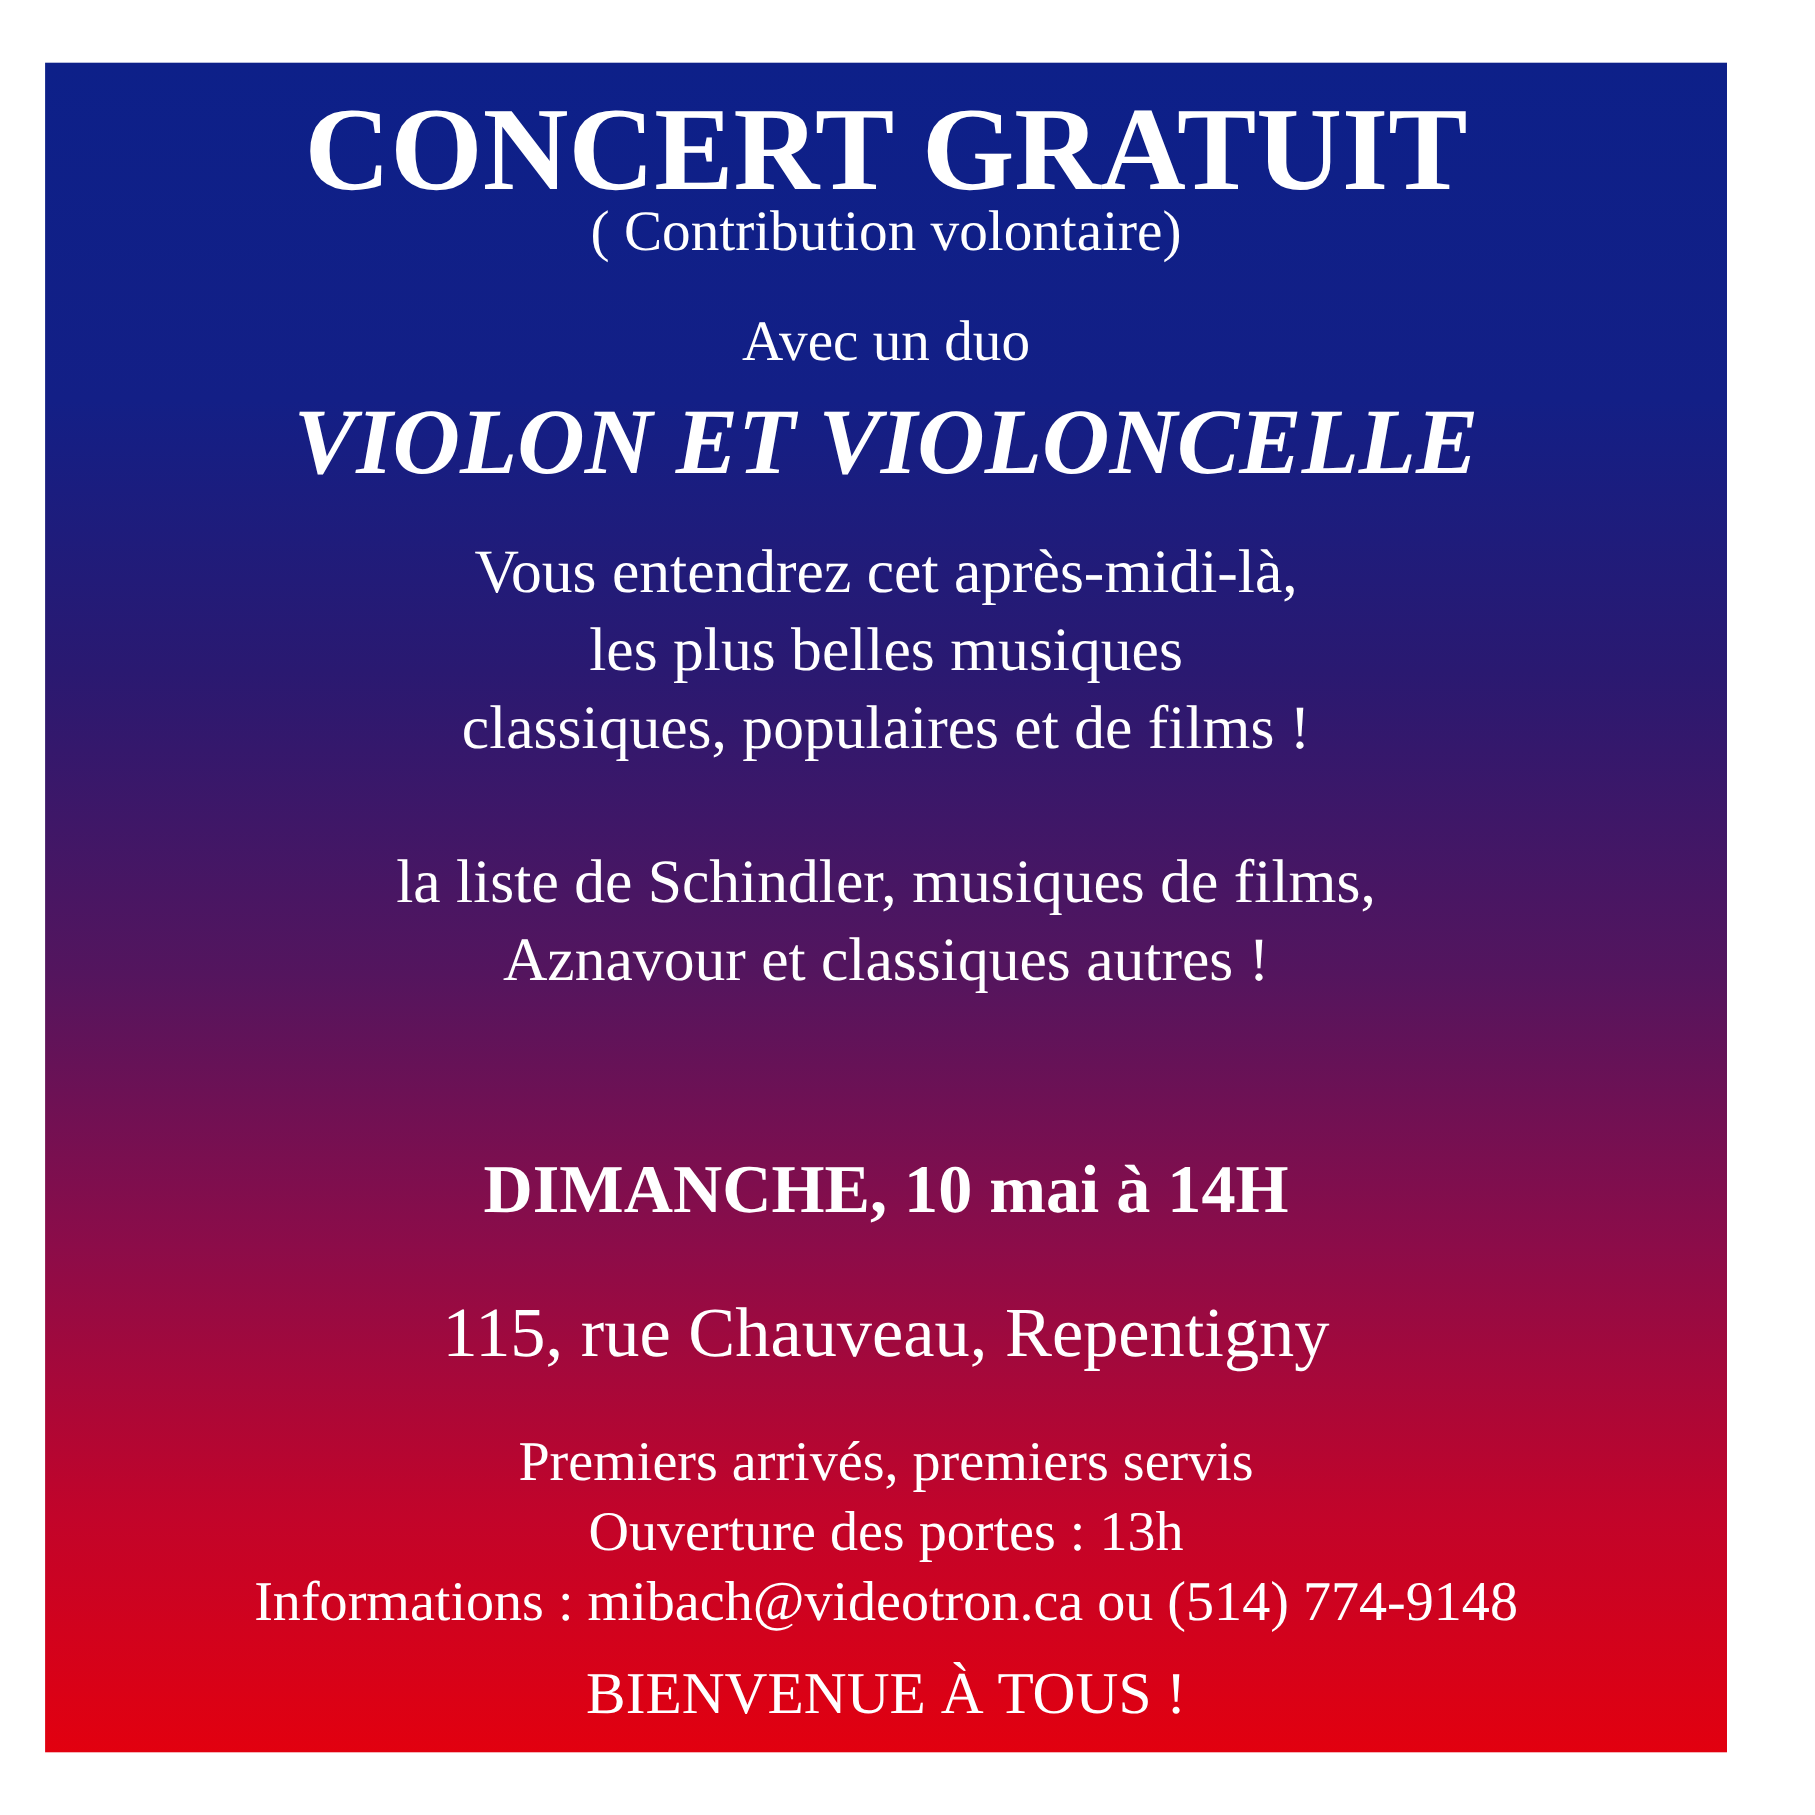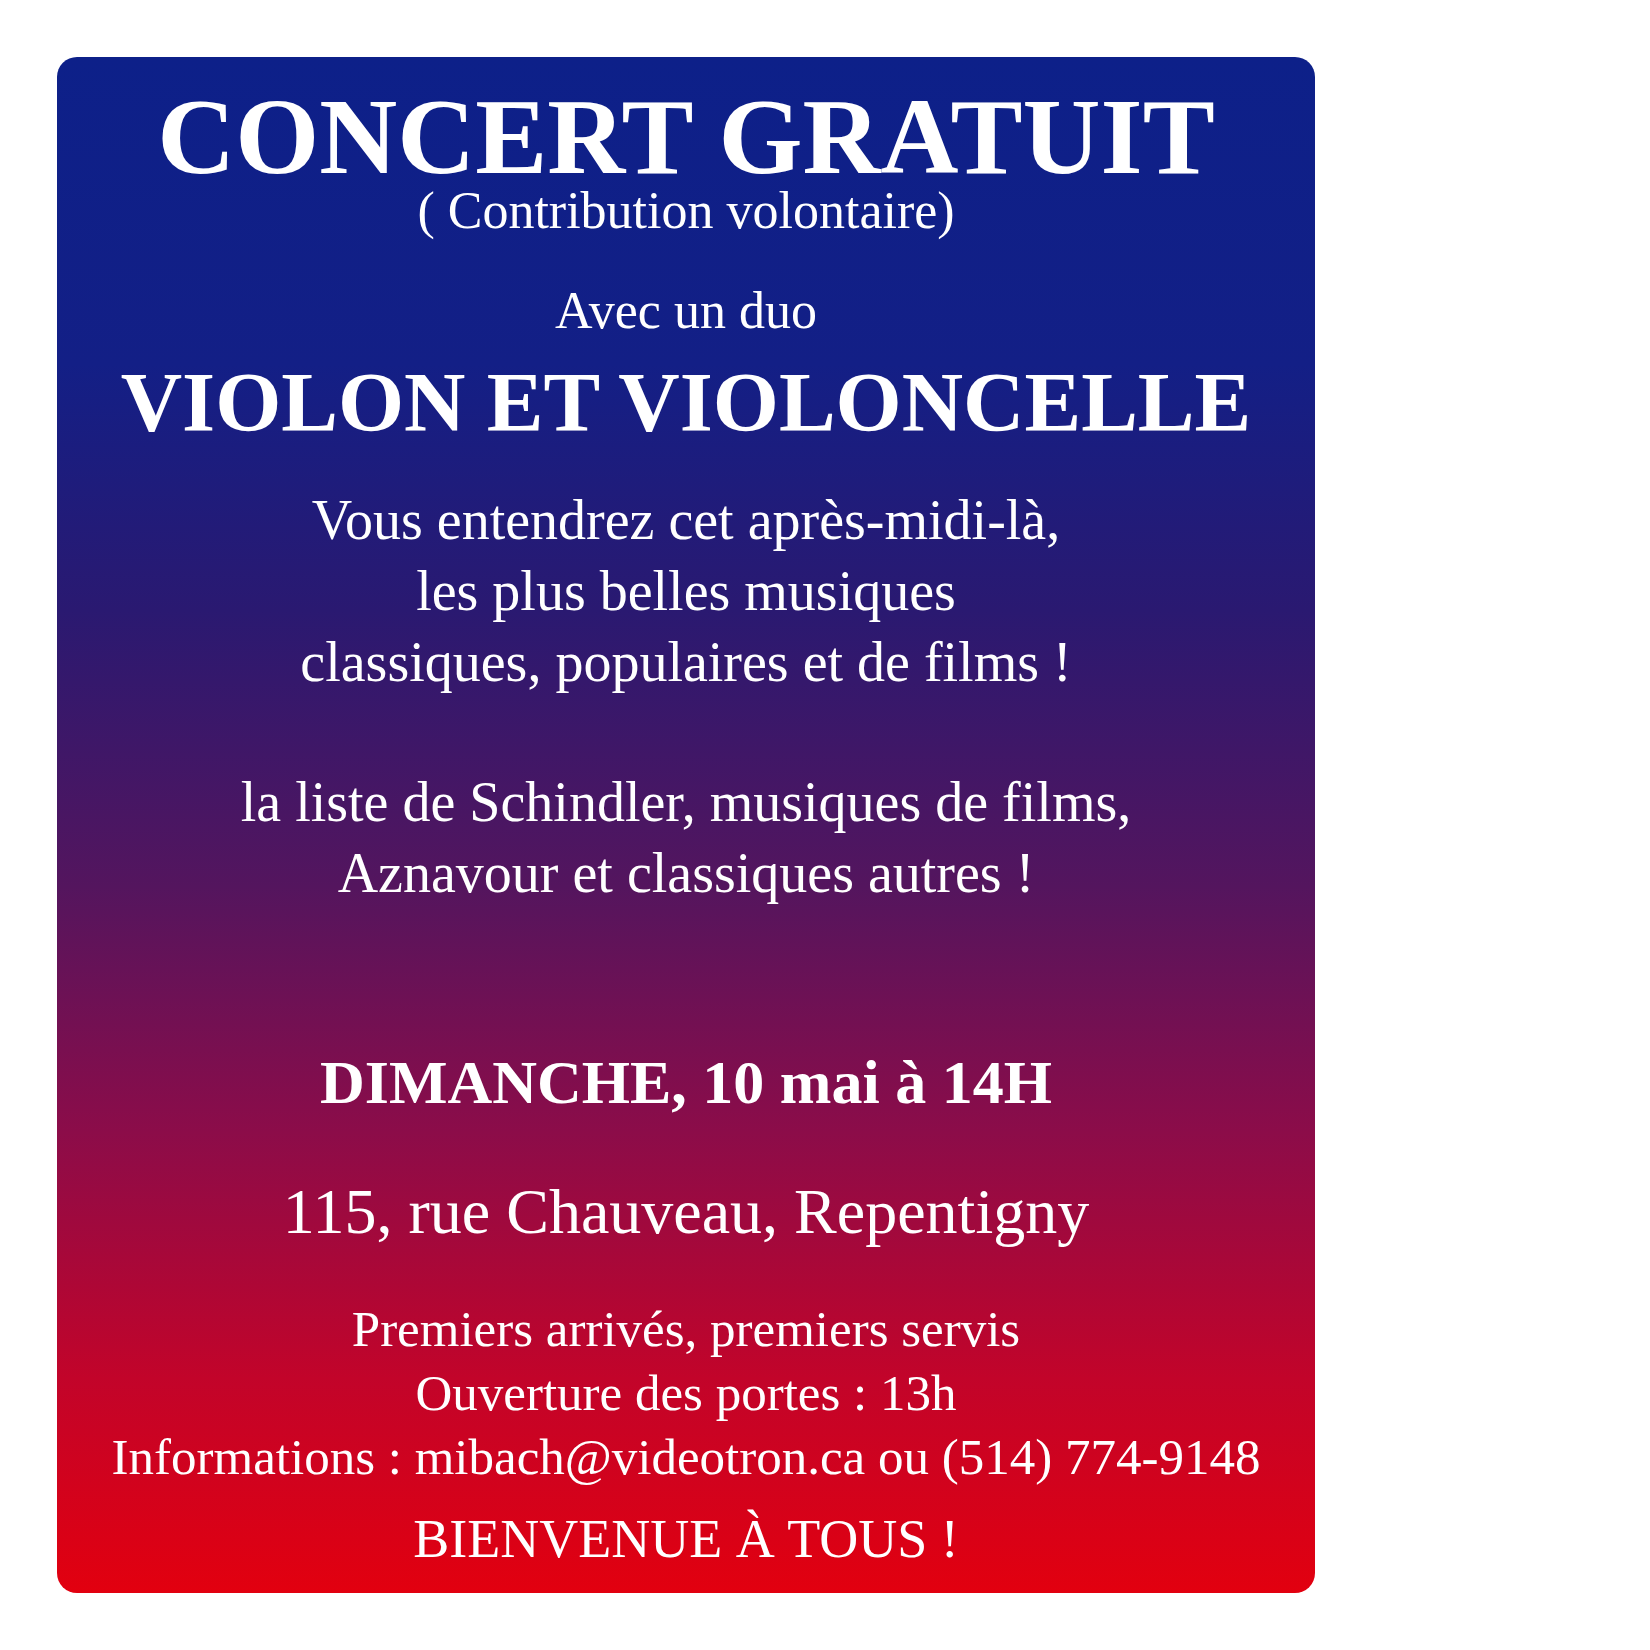--- a/index.html
+++ b/index.html
@@ -11,29 +11,28 @@
     overflow: hidden;
   }
   .page {
     position: relative;
     width: 1650px;
     height: 1650px;
     background: #ffffff;
   }
   .poster {
     position: absolute;
-    left: 57px;
+    left: 41px;
     top: 57px;
-    width: 1258px;
+    width: 1529px;
     height: 1536px;
     color: #ffffff;
     text-align: center;
     
     background: linear-gradient(180deg, #0d2089 0%, #e2000f 100%);
-    border-radius: 20px;
   }
   .poster > div {
     position: absolute;
     left: 0;
     right: 0;
     text-align: center;
     white-space: nowrap;
   }
   .title {
     top: 26px;
@@ -50,20 +49,21 @@
   .intro {
     top: 228px;
     font-size: 52px;
     line-height: 1;
   }
   .duo {
     top: 303px;
     font-size: 85px;
     font-weight: bold;
     line-height: 1;
+    font-style: italic;
   }
   .desc {
     top: 428px;
     font-size: 56px;
     line-height: 71px;
   }
   .program {
     top: 710px;
     font-size: 56px;
     line-height: 71px;

